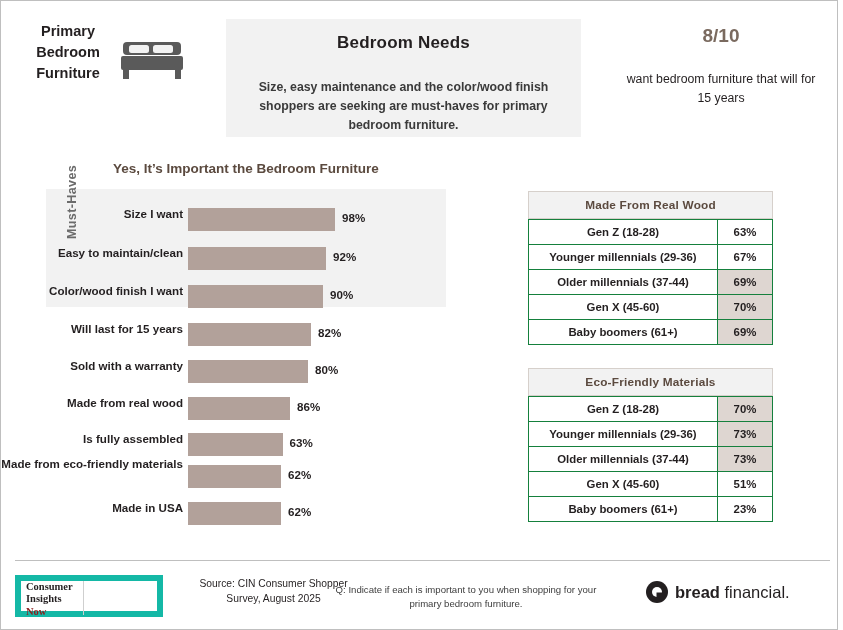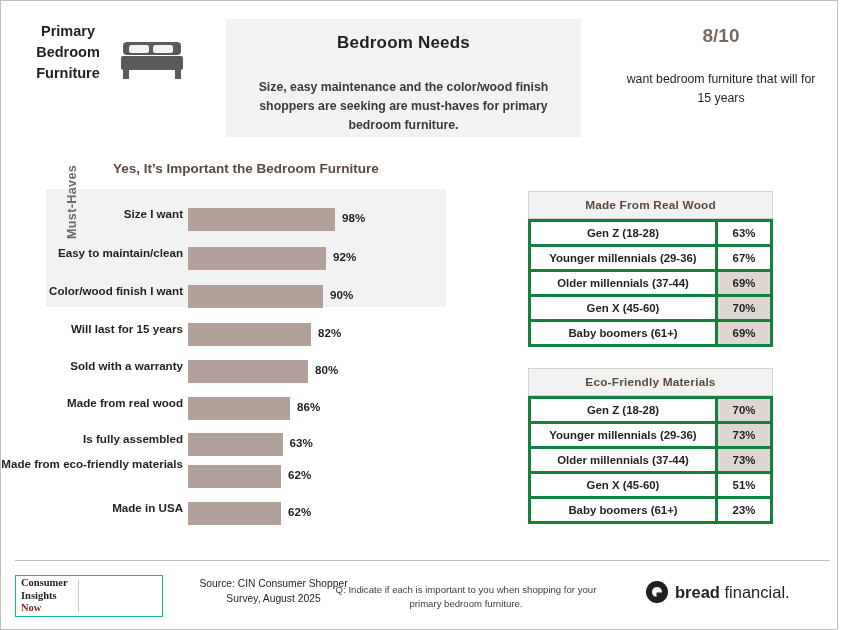--- a/index.html
+++ b/index.html
@@ -95,21 +95,21 @@
   .table-block { position: absolute; width: 245px; }
   #table-wood { left: 527px; top: 190px; }
   #table-eco  { left: 527px; top: 367px; }
   .tbl { width: 245px; border-collapse: collapse; table-layout: fixed; }
   .tbl caption {
     background: #f2f2f2; border: 1px solid #d6d0cb;
     font-size: 11.8px; font-weight: bold; color: #5b4a3f;
     padding: 6px 0; letter-spacing: .2px;
   }
   .tbl td {
-    border: 3px solid #15803d;
+    border: 1px solid #15803d;
     font-size: 11.4px; font-weight: bold; color: #231f20;
     padding: 5px 4px;
     height: 25px;
   }
   .tbl td.gen { text-align: center; }
   .tbl td.val { width: 55px; text-align: center; }
   .val.hl { background: #ded6d1; margin-left: 7px; }
 
   
   #legend {
@@ -122,21 +122,21 @@
   #legend-text { font-size: 9.8px; color: #404040; }
 
   
   #footer-rule {
     position: absolute; left: 14px; top: 559px; width: 815px;
     border-top: 1px solid #bfbfbf;
   }
   #footer { position: absolute; left: 0; top: 566px; width: 843px; height: 62px; }
   #cin-logo {
     position: absolute; left: 14px; top: 8px; width: 148px; height: 42px;
-    border: 1px solid #14b8a6; display: flex; align-items: center;
+    border: 6px solid #14b8a6; display: flex; align-items: flex-start;
   }
   #cin-mark {
     width: 56px; padding-left: 5px;
     font-family: "Liberation Serif", serif; font-size: 10.5px; line-height: 1.18;
     color: #231f20; font-weight: bold;
   }
   #cin-mark .word { display: block; }
   #cin-mark .now { color: #8a1f1f; }
   #cin-divider { width: 1px; height: 34px; background: #cfcfcf; margin: 0 6px; }
   #cin-text { font-size: 7.4px; color: #4d4d4d; line-height: 1.35; }

